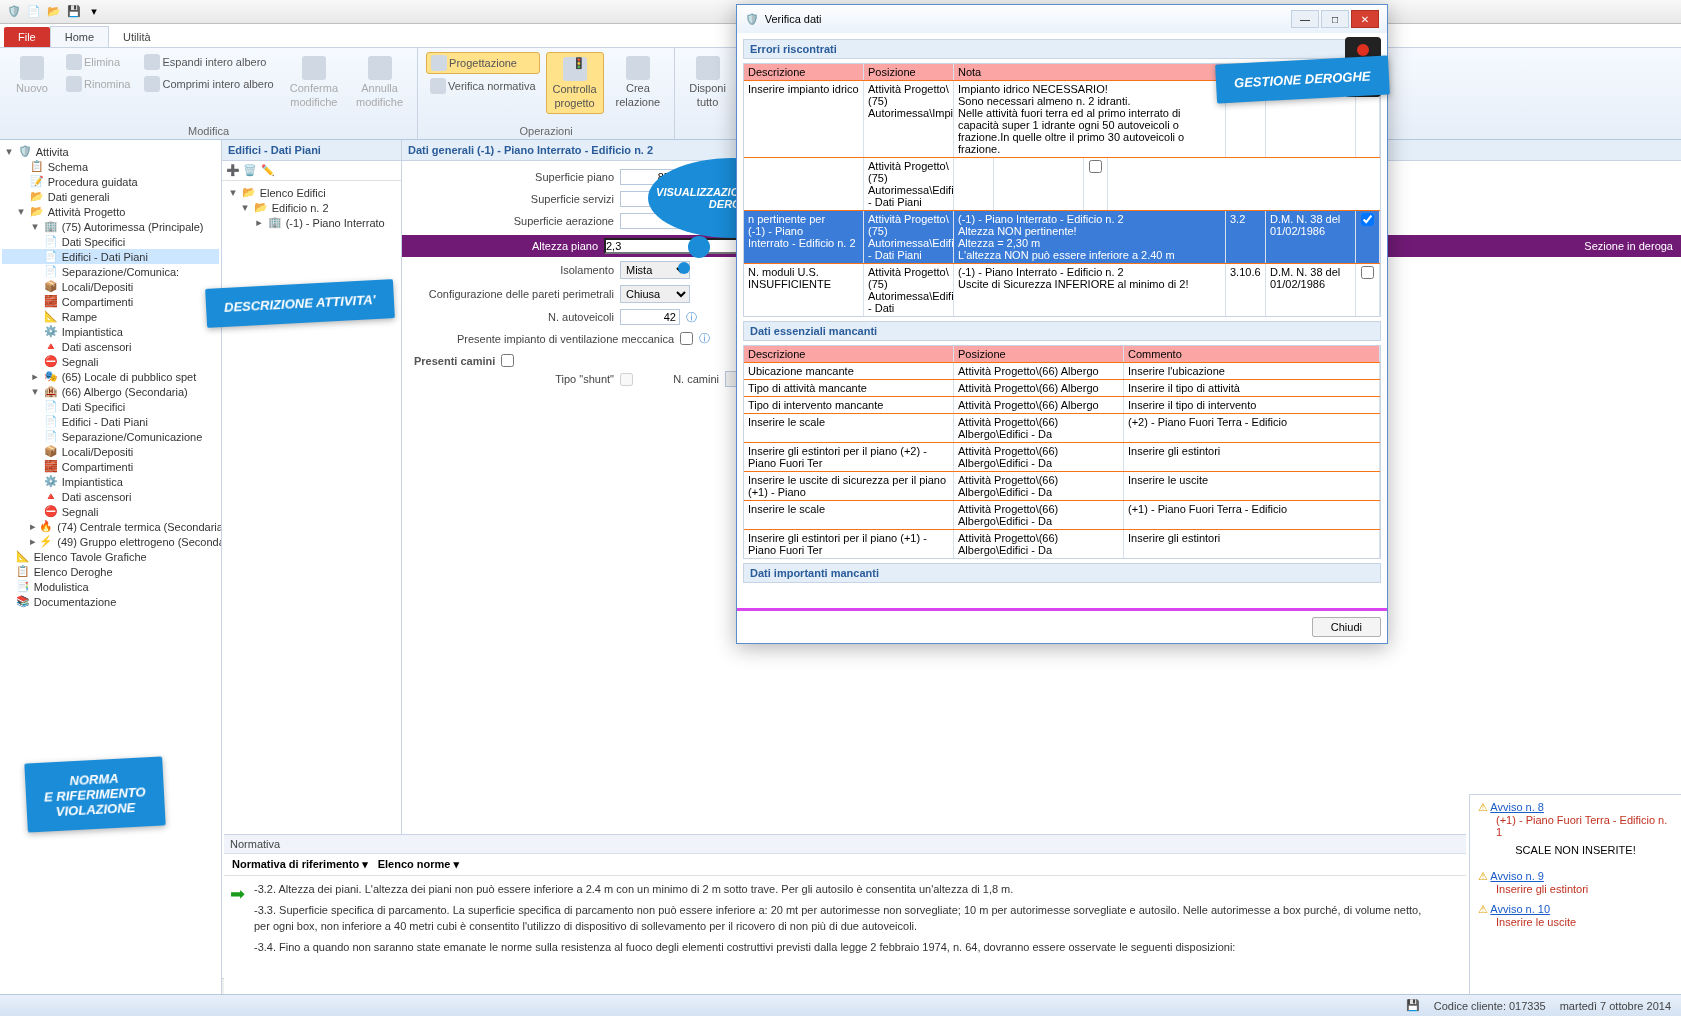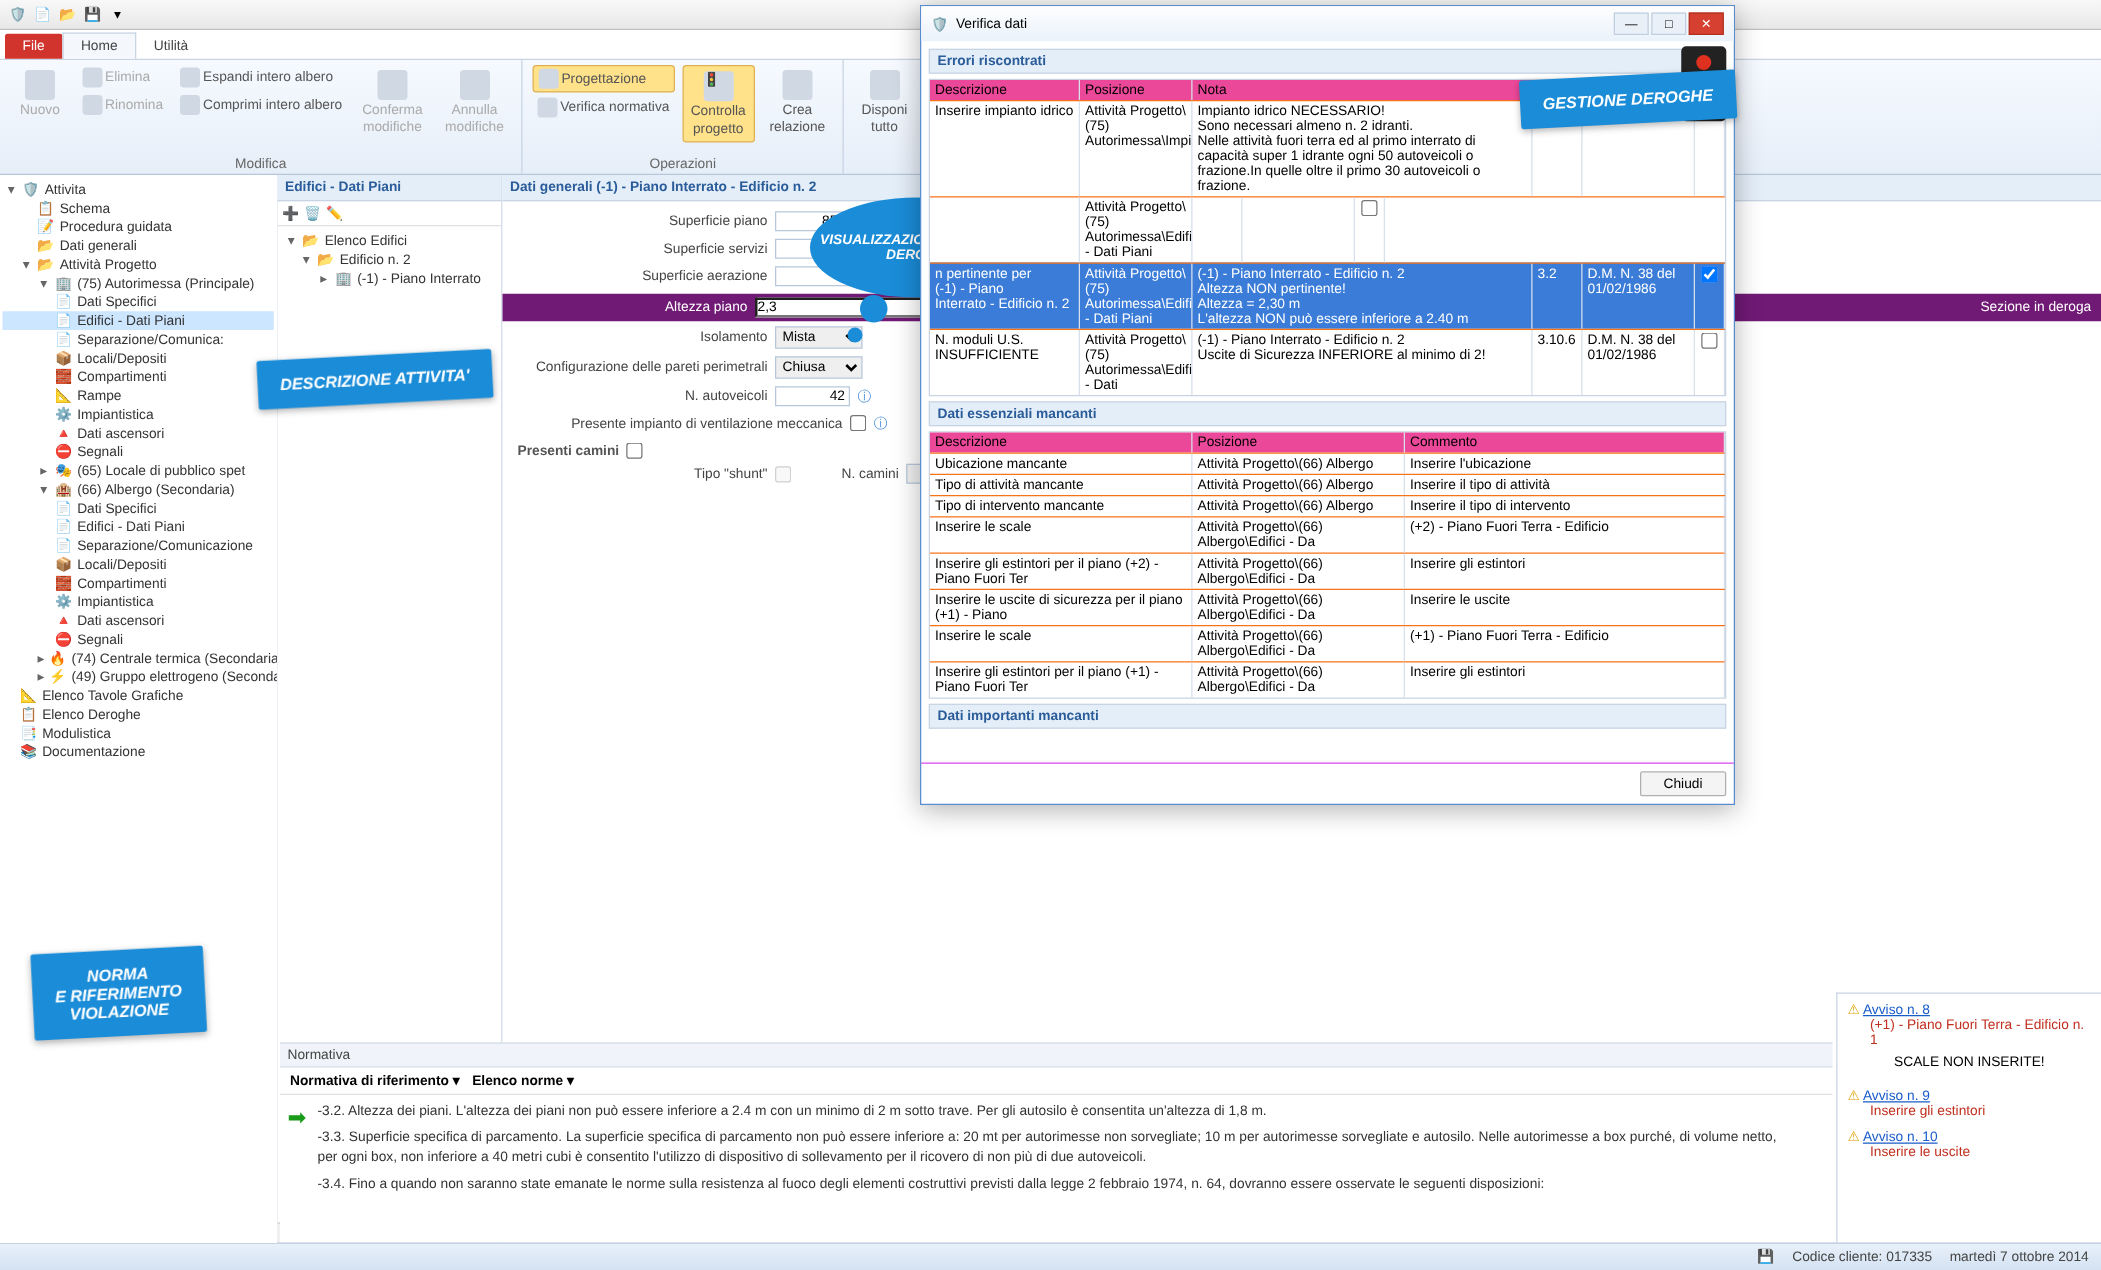--- a/index.html
+++ b/index.html
@@ -14,21 +14,21 @@
 .ribbon-tabs { height: 24px; background: #fff; display: flex; align-items: flex-end; padding-left: 4px; gap: 0; border-bottom: 1px solid #c8d4e4; }
 .ribbon-tab { padding: 4px 14px; color: #444; cursor: pointer; }
 .ribbon-tab.file { background: #d0342c; color: #fff; border-radius: 2px 2px 0 0; }
 .ribbon-tab.active { background: #f4f8fc; border: 1px solid #c8d4e4; border-bottom: none; }
 
 
 .ribbon { height: 92px; background: linear-gradient(#f6faff,#e6eef8); border-bottom: 1px solid #b8c8dc; display: flex; }
 .ribbon-group { border-right: 1px solid #c8d4e4; padding: 4px 8px 2px; display: flex; flex-direction: column; }
 .ribbon-group-body { flex: 1; display: flex; align-items: flex-start; gap: 6px; }
 .ribbon-group-title { text-align: center; color: #666; font-size: 11px; padding-top: 2px; }
-.rbtn { display: flex; flex-direction: column; align-items: center; gap: 2px; padding: 4px 6px; color: #555; min-width: 48px; text-align: left; }
+.rbtn { display: flex; flex-direction: column; align-items: center; gap: 2px; padding: 4px 6px; color: #555; min-width: 48px; text-align: right; }
 .rbtn.small { flex-direction: row; min-width: auto; padding: 2px 4px; font-size: 11px; }
 .rbtn .ico { width: 24px; height: 24px; background: #d0d8e4; border-radius: 3px; display: inline-block; }
 .rbtn.small .ico { width: 16px; height: 16px; }
 .rbtn.highlight { background: #ffe28a; border: 1px solid #e0b050; border-radius: 3px; }
 .rbtn.dim { color: #aaa; }
 .vcol { display: flex; flex-direction: column; gap: 2px; }
 
 
 .main { position: absolute; top: 140px; left: 0; right: 0; bottom: 22px; display: flex; }
 .tree-pane { width: 222px; background: #fff; border-right: 1px solid #c8d4e4; overflow-y: auto; padding: 4px 2px; }
@@ -78,27 +78,27 @@
 .dialog-title { background: linear-gradient(#fefefe,#eaf2fb); padding: 5px 8px; display: flex; align-items: center; gap: 6px; }
 .dialog-title .btns { margin-left: auto; display: flex; gap: 2px; }
 .dialog-title .wbtn { width: 28px; height: 18px; background: #eaf0f8; border: 1px solid #c0d0e0; display: flex; align-items: center; justify-content: center; font-size: 10px; }
 .dialog-title .wbtn.close { background: #d64030; color: #fff; border-color: #b03020; }
 .traffic { position: absolute; top: 32px; right: 6px; width: 36px; height: 60px; background: #222; border-radius: 4px; display: flex; flex-direction: column; align-items: center; justify-content: space-around; padding: 4px; z-index: 52; }
 .traffic span { width: 12px; height: 12px; border-radius: 50%; background: #444; }
 .traffic .red { background: #e03020; }
 .dialog-body { flex: 1; padding: 6px; overflow: hidden; display: flex; flex-direction: column; gap: 4px; }
 .dlg-section-title { color: #2a5c9a; font-weight: bold; background: #e4eef8; padding: 3px 6px; border: 1px solid #c8d4e4; }
 .dlg-table { border: 1px solid #c8d4e4; font-size: 10px; }
-.dlg-table .thead { display: flex; background: #ec4899; }
+.dlg-table .thead { display: flex; background: #fca5a5; }
 .dlg-table .thead div, .dlg-table .trow div { padding: 2px 4px; border-right: 1px solid #d8e0ec; overflow: hidden; }
 .dlg-table .trow { display: flex; border-top: 1px solid #f97316; }
 .dlg-table .trow.sel { background: #3a7cd8; color: #fff; }
 .errors .c1 { width: 120px; } .errors .c2 { width: 90px; } .errors .c3 { flex: 1; } .errors .c4 { width: 40px; } .errors .c5 { width: 90px; } .errors .c6 { width: 24px; text-align: center; }
 .ess .c1 { width: 210px; } .ess .c2 { width: 170px; } .ess .c3 { flex: 1; }
-.dialog-footer { padding: 6px; display: flex; justify-content: flex-end; border-top: 1px solid #d946ef; }
+.dialog-footer { padding: 6px; display: flex; justify-content: flex-end; border-top: 3px solid #d946ef; }
 .dialog-footer button { padding: 3px 18px; background: #f4f4f4; border: 1px solid #b0b0b0; border-radius: 2px; }
 
 
 .callout { position: absolute; background: #1a8cd8; color: #fff; padding: 12px 18px; font-size: 13px; font-style: italic; font-weight: bold; text-align: center; border-radius: 2px; box-shadow: 0 2px 6px rgba(0,0,0,.3); z-index: 100; transform: rotate(-3deg); }
 .callout::after { content: ""; position: absolute; width: 0; height: 0; }
 .callout.c-desc { top: 284px; left: 206px; }
 .callout.c-norm { top: 760px; left: 26px; }
 .callout.c-derog { top: 60px; left: 1216px; z-index: 60; }
 .cloud { position: absolute; top: 158px; left: 648px; width: 170px; height: 80px; background: #1a8cd8; color: #fff; border-radius: 50%; display: flex; align-items: center; justify-content: center; text-align: center; font-size: 11px; font-style: italic; font-weight: bold; padding: 8px; z-index: 40; }
 .cloud::before, .cloud::after { content: ""; position: absolute; background: #1a8cd8; border-radius: 50%; }

